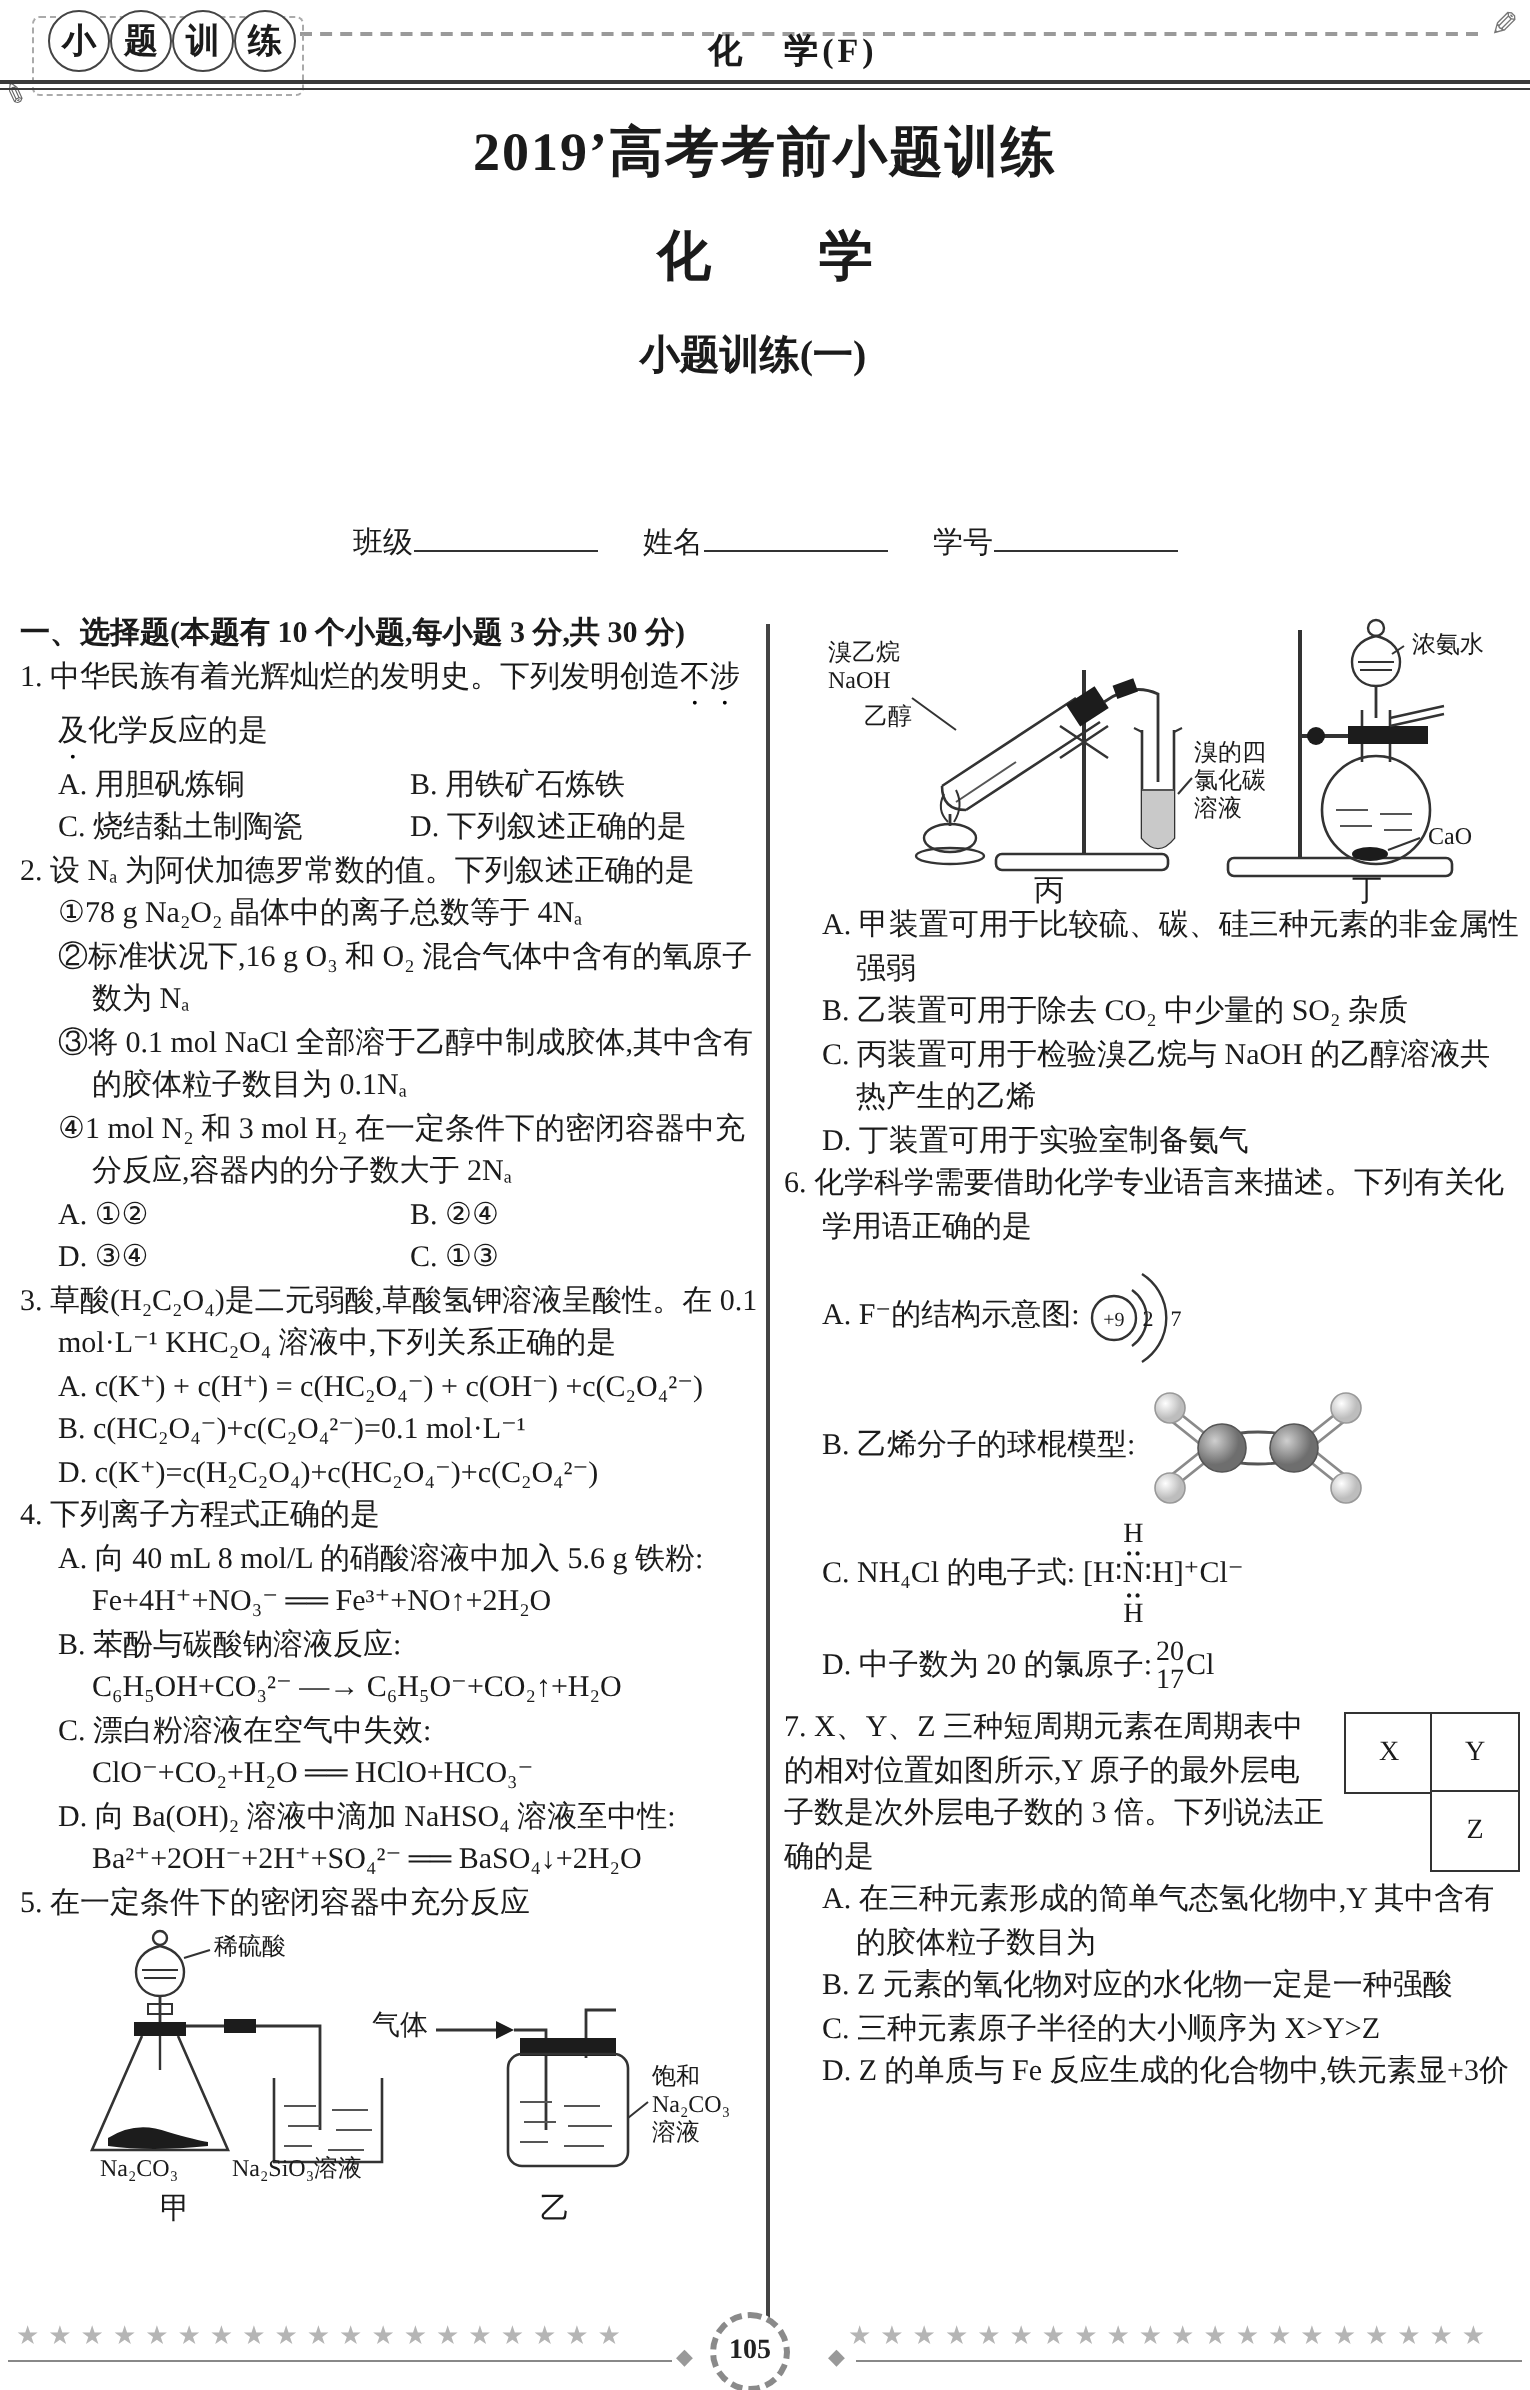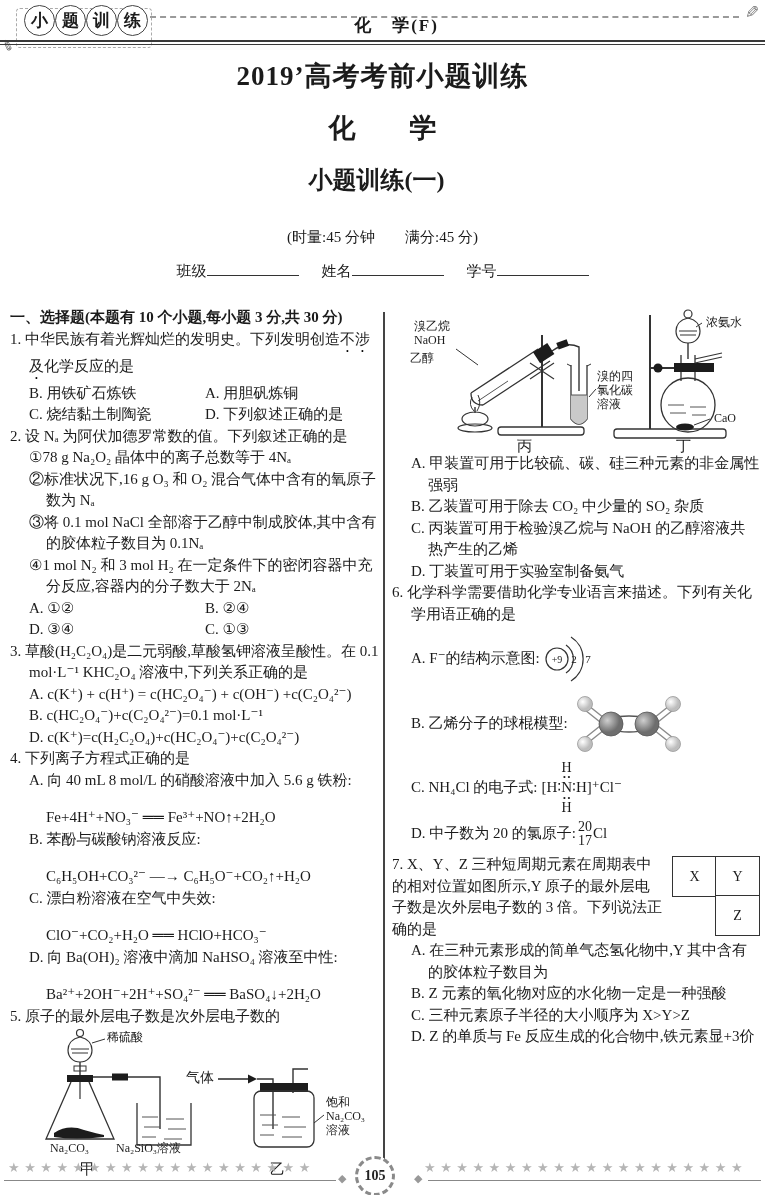--- a/index.html
+++ b/index.html
@@ -12,36 +12,36 @@
   .logo-frame{position:absolute;top:8px;left:16px;width:134px;height:38px;border:1.5px dashed #aaa;border-radius:4px;}
   .logo-pencil{position:absolute;top:36px;left:2px;font-size:14px;color:#666;transform:rotate(200deg);}
   .logo{position:absolute;top:5px;left:24px;display:flex;gap:1px;}
   .logo-circle{width:29px;height:29px;border:1.7px solid #444;border-radius:50%;background:#fff;
                display:flex;align-items:center;justify-content:center;font-size:17px;font-weight:bold;margin-right:-1px;}
   .banner{position:absolute;top:14px;left:0;right:0;text-align:center;font-size:17px;font-weight:bold;letter-spacing:2px;margin-left:28px;}
   .rule-a{position:absolute;top:40px;left:0;right:0;border-top:2px solid #3a3a3a;}
   .rule-b{position:absolute;top:44px;left:0;right:0;border-top:1.5px solid #3a3a3a;}
   .title{position:absolute;top:58px;left:0;right:0;text-align:center;font-size:27px;font-weight:bold;letter-spacing:1px;}
   .subject{position:absolute;top:110px;left:0;right:0;text-align:center;font-size:27px;font-weight:bold;}
-  .subtitle{position:absolute;top:164px;left:0;right:12px;text-align:center;font-size:24px;font-weight:bold;}
+  .subtitle{position:absolute;top:164px;left:0;right:12px;text-align:center;font-size:20px;font-weight:bold;}
   .meta{position:absolute;top:228px;left:0;right:0;text-align:center;font-size:15px;}
   .fields{position:absolute;top:260px;left:0;right:0;display:flex;justify-content:center;gap:23px;font-size:15px;}
   .blank{display:inline-block;width:92px;border-bottom:1px solid #333;height:15px;}
   
   .col{position:absolute;top:307px;font-size:15px;line-height:21.5px;}
   #col-left{left:10px;width:371px;}
   #col-right{left:392px;width:368px;}
   .divider{position:absolute;left:383px;top:312px;height:851px;width:1.5px;background:#444;}
   .sec-hd{font-weight:bold;}
   .sec-note{font-weight:bold;}
   .stem{padding-left:19px;text-indent:-19px;}
   .opts2{display:grid;grid-template-columns:1fr 1fr;padding-left:19px;}
   .opt{padding-left:36px;text-indent:-17px;}
   .itm{padding-left:36px;text-indent:-17px;}
-  .eq{padding-left:36px;margin-top:16px;}
+  .eq{padding-left:36px;}
   .emph{text-emphasis:filled dot #000;-webkit-text-emphasis:filled dot #000;
         text-emphasis-position:under right;-webkit-text-emphasis-position:under right;}
   
   .figwrap{position:relative;width:100%;}
   .figlabel{position:absolute;font-size:12px;line-height:14px;white-space:nowrap;}
   .figcap{position:absolute;font-size:15px;font-weight:normal;}
   
   .qrow{display:flex;align-items:center;padding-left:19px;margin:6px 0;}
   .qrow .lbl{white-space:nowrap;}
   .ef{display:inline-flex;align-items:center;margin-left:4px;}
@@ -79,43 +79,42 @@
     <span class="logo-circle">训</span>
     <span class="logo-circle">练</span>
   </div>
   <div class="banner">化　学(F)</div>
   <div class="rule-a"></div>
   <div class="rule-b"></div>
 
   <div class="title">2019’高考考前小题训练</div>
   <div class="subject">化　　学</div>
   <div class="subtitle">小题训练(一)</div>
-  <div class="meta">(时量:45 分钟　　满分:45 分)</div>
   <div class="fields">
     <span><span>班级</span><span class="blank"></span></span>
     <span><span>姓名</span><span class="blank"></span></span>
     <span><span>学号</span><span class="blank"></span></span>
   </div>
 
   <div class="divider"></div>
 
   <div class="col" id="col-left">
 
     <div>
       <span class="sec-hd">一、选择题</span><span class="sec-note">(本题有 10 个小题,每小题 3 分,共 30 分)</span>
     </div>
 
     <div class="q">
       <div class="stem">
         <span>1.</span>
         <span>中华民族有着光辉灿烂的发明史。下列发明创造</span><span class="emph">不涉及</span><span>化学反应的是</span>
       </div>
       <div class="opts2">
+        <span><span>A.</span> <span>用胆矾炼铜</span></span>
         <span><span>B.</span> <span>用铁矿石炼铁</span></span>
-        <span><span>A.</span> <span>用胆矾炼铜</span></span>
         <span><span>C.</span> <span>烧结黏土制陶瓷</span></span>
         <span><span>D.</span> <span>下列叙述正确的是</span></span>
       </div>
     </div>
 
     <div class="q">
       <div class="stem">
         <span>2.</span>
         <span>设 Nₐ 为阿伏加德罗常数的值。下列叙述正确的是</span>
       </div>
@@ -152,21 +151,21 @@
       <div class="eq">C₆H₅OH+CO₃²⁻ —→ C₆H₅O⁻+CO₂↑+H₂O</div>
       <div class="opt"><span>C.</span> <span>漂白粉溶液在空气中失效:</span></div>
       <div class="eq">ClO⁻+CO₂+H₂O ══ HClO+HCO₃⁻</div>
       <div class="opt"><span>D.</span> <span>向 Ba(OH)₂ 溶液中滴加 NaHSO₄ 溶液至中性:</span></div>
       <div class="eq">Ba²⁺+2OH⁻+2H⁺+SO₄²⁻ ══ BaSO₄↓+2H₂O</div>
     </div>
 
     <div class="q">
       <div class="stem">
         <span>5.</span>
-        <span>原子的最外层电子数是次外层电子数的</span>
+        <span>在一定条件下的密闭容器中充分反应</span>
       </div>
       <div class="figwrap" style="height:132px;">
         <svg width="371" height="132" viewBox="0 0 371 132">
 
           <circle cx="70" cy="6" r="3.5" fill="none" stroke="#333" stroke-width="1.2"></circle>
           <path d="M70,10 c-9,2 -12,8 -12,13 c0,7 5,12 12,12 c7,0 12,-5 12,-12 c0,-5 -3,-11 -12,-13 z" fill="none" stroke="#333" stroke-width="1.2"></path>
           <line x1="61" y1="22" x2="79" y2="22" stroke="#333" stroke-width="1"></line>
           <line x1="62" y1="26" x2="78" y2="26" stroke="#333" stroke-width="1"></line>
           <line x1="70" y1="35" x2="70" y2="48" stroke="#333" stroke-width="1.4"></line>
           <rect x="64" y="39" width="12" height="5" fill="none" stroke="#333" stroke-width="1"></rect>
@@ -279,21 +278,21 @@
             <line x1="298" y1="100" x2="314" y2="100"></line>
           <line x1="278" y1="106" x2="294" y2="106"></line>
             <line x1="300" y1="108" x2="314" y2="108"></line>
         </g>
         <ellipse cx="293" cy="120" rx="9" ry="3.5" fill="#1c1c1c"></ellipse>
         <line x1="302" y1="118" x2="318" y2="112" stroke="#333" stroke-width="1"></line>
         <line x1="310" y1="16" x2="304" y2="20" stroke="#333" stroke-width="1"></line>
       </svg>
       <span class="figlabel" style="left:22px;top:12px;">溴乙烷</span>
       <span class="figlabel" style="left:22px;top:26px;">NaOH</span>
-      <span class="figlabel" style="left:18px;top:44px;">乙醇</span>
+      <span class="figlabel" style="left:40px;top:44px;">乙醇</span>
       <span class="figlabel" style="left:205px;top:62px;">溴的四</span>
       <span class="figlabel" style="left:205px;top:76px;">氯化碳</span>
       <span class="figlabel" style="left:205px;top:90px;">溶液</span>
       <span class="figlabel" style="left:314px;top:8px;">浓氨水</span>
       <span class="figlabel" style="left:322px;top:104px;">CaO</span>
       <span class="figcap" style="left:125px;top:129px;">丙</span>
       <span class="figcap" style="left:284px;top:129px;">丁</span>
     </div>
 
     <div class="q">

